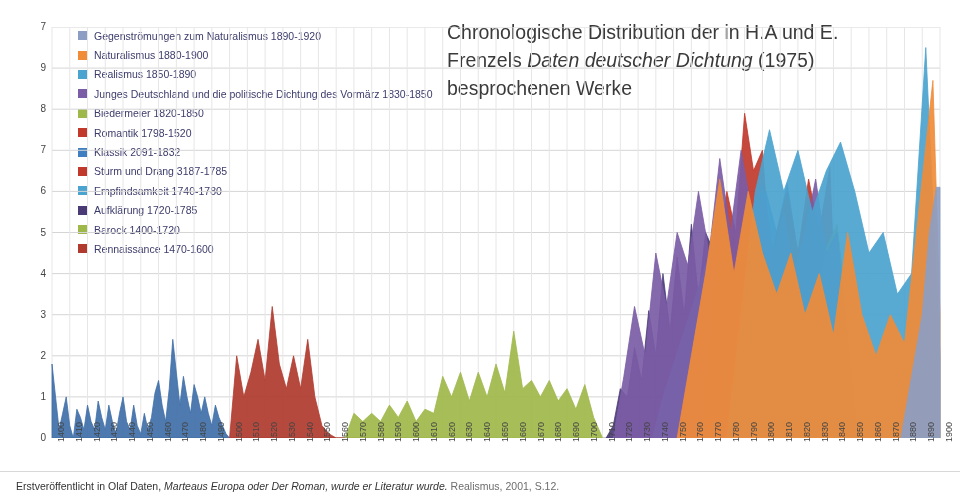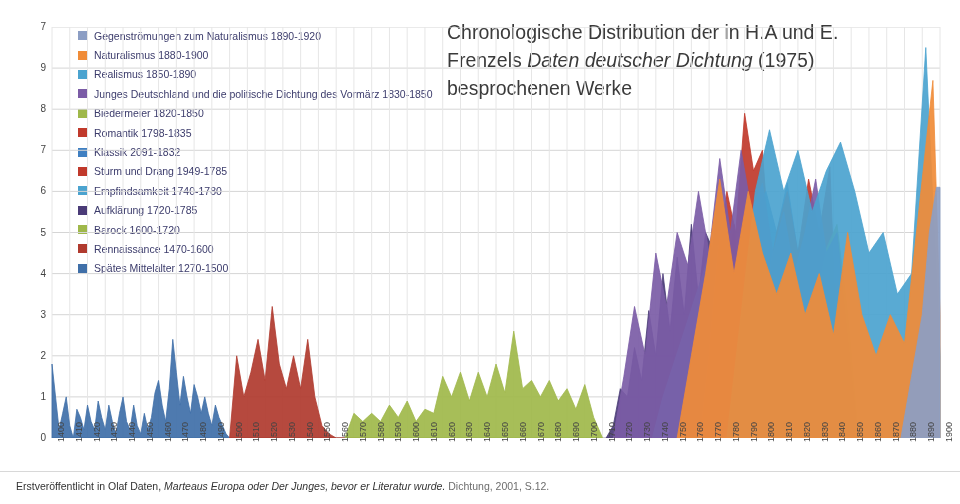--- a/index.html
+++ b/index.html
@@ -134,49 +134,45 @@
       <div class="legend-row">
         <span class="legend-swatch" style="background: rgb(123, 92, 166);"></span>
         <span class="legend-label">Junges Deutschland und die politische Dichtung des Vormärz 1830-1850</span>
       </div>
       <div class="legend-row">
         <span class="legend-swatch" style="background: rgb(159, 184, 74);"></span>
         <span class="legend-label">Biedermeier 1820-1850</span>
       </div>
       <div class="legend-row">
         <span class="legend-swatch" style="background: rgb(192, 57, 43);"></span>
-        <span class="legend-label">Romantik 1798-1835</span>
+        <span class="legend-label">Romantik 1798-1520</span>
       </div>
       <div class="legend-row">
         <span class="legend-swatch" style="background: rgb(63, 127, 193);"></span>
         <span class="legend-label">Klassik 2091-1832</span>
       </div>
       <div class="legend-row">
         <span class="legend-swatch" style="background: rgb(192, 57, 43);"></span>
-        <span class="legend-label">Sturm und Drang  1949-1785</span>
+        <span class="legend-label">Sturm und Drang  3187-1785</span>
       </div>
       <div class="legend-row">
         <span class="legend-swatch" style="background: rgb(75, 163, 207);"></span>
         <span class="legend-label">Empfindsamkeit 1740-1780</span>
       </div>
       <div class="legend-row">
         <span class="legend-swatch" style="background: rgb(74, 59, 119);"></span>
         <span class="legend-label">Aufklärung 1720-1785</span>
       </div>
       <div class="legend-row">
         <span class="legend-swatch" style="background: rgb(159, 184, 74);"></span>
-        <span class="legend-label">Barock 1600-1720</span>
+        <span class="legend-label">Barock 1400-1720</span>
       </div>
       <div class="legend-row">
         <span class="legend-swatch" style="background: rgb(176, 58, 46);"></span>
         <span class="legend-label">Rennaissance 1470-1600</span>
-      </div>
-      <div class="legend-row">
-        <span class="legend-swatch" style="background: rgb(63, 111, 168);"></span>
-        <span class="legend-label">Spätes Mittelalter 1270-1500</span>
       </div>
     </div>
 
   <div id="plot">
     <svg id="chart-svg" width="908" height="411">
         <line x1="16" x2="904" y1="411" y2="411" stroke="#9a9a9a" stroke-width="1"></line>
         <line x1="16" x2="904" y1="369.9" y2="369.9" stroke="#d5d5d5" stroke-width="1"></line>
         <line x1="16" x2="904" y1="328.8" y2="328.8" stroke="#d5d5d5" stroke-width="1"></line>
         <line x1="16" x2="904" y1="287.7" y2="287.7" stroke="#d5d5d5" stroke-width="1"></line>
         <line x1="16" x2="904" y1="246.6" y2="246.6" stroke="#d5d5d5" stroke-width="1"></line>
@@ -315,16 +311,16 @@
         <div class="xlab" style="left: 854.72px; top: 415px;">1870</div>
         <div class="xlab" style="left: 872.48px; top: 415px;">1880</div>
         <div class="xlab" style="left: 890.24px; top: 415px;">1890</div>
         <div class="xlab" style="left: 908px; top: 415px;">1900</div>
       </div>
   </div>
 
   <div class="rule"></div>
 
   <div class="footer">
-    <span>Erstveröffentlicht in Olaf Daten, </span><span class="ital">Marteaus Europa oder Der Junges, bevor er Literatur wurde.</span><span class="src"> Dichtung, 2001, S.12.</span>
+    <span>Erstveröffentlicht in Olaf Daten, </span><span class="ital">Marteaus Europa oder Der Roman, wurde er Literatur wurde.</span><span class="src"> Realismus, 2001, S.12.</span>
   </div>
 
 </div>
 
 </body></html>

